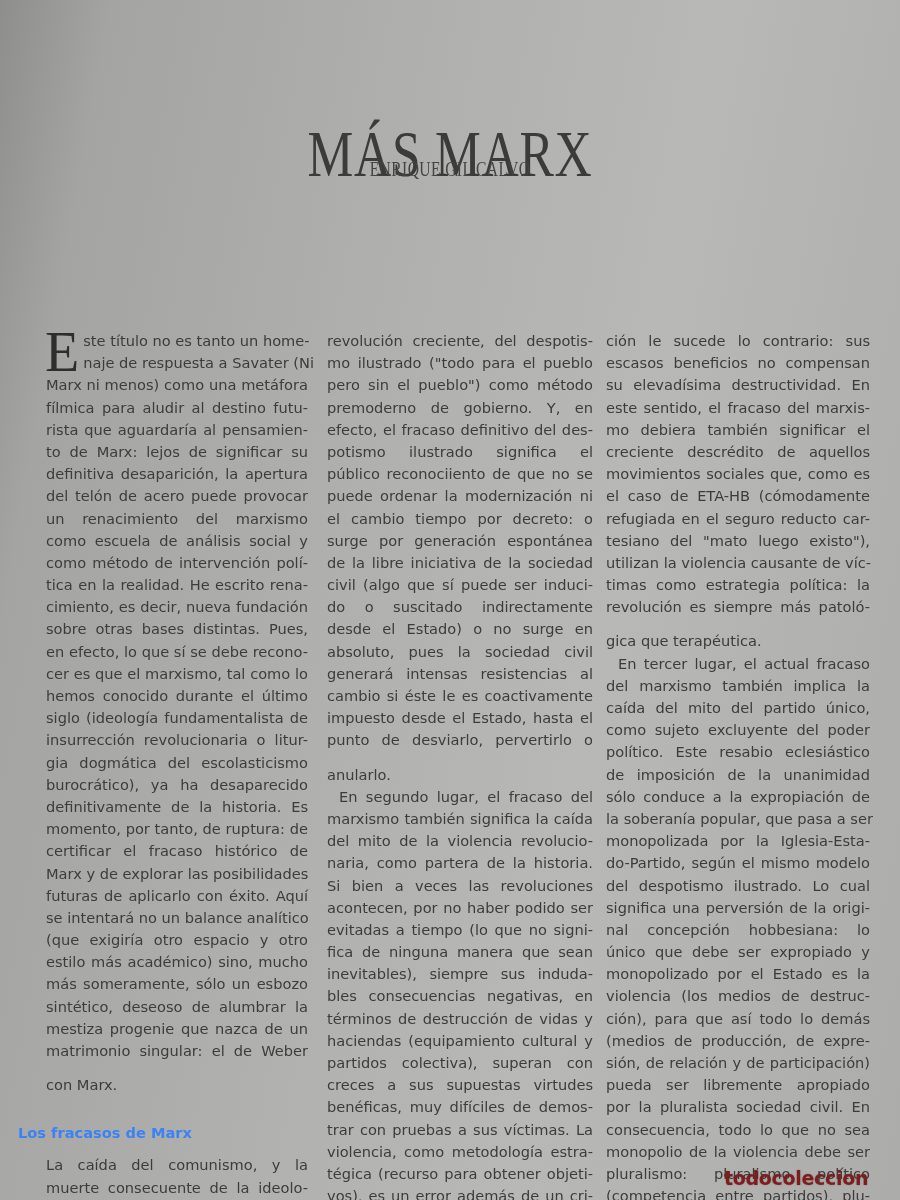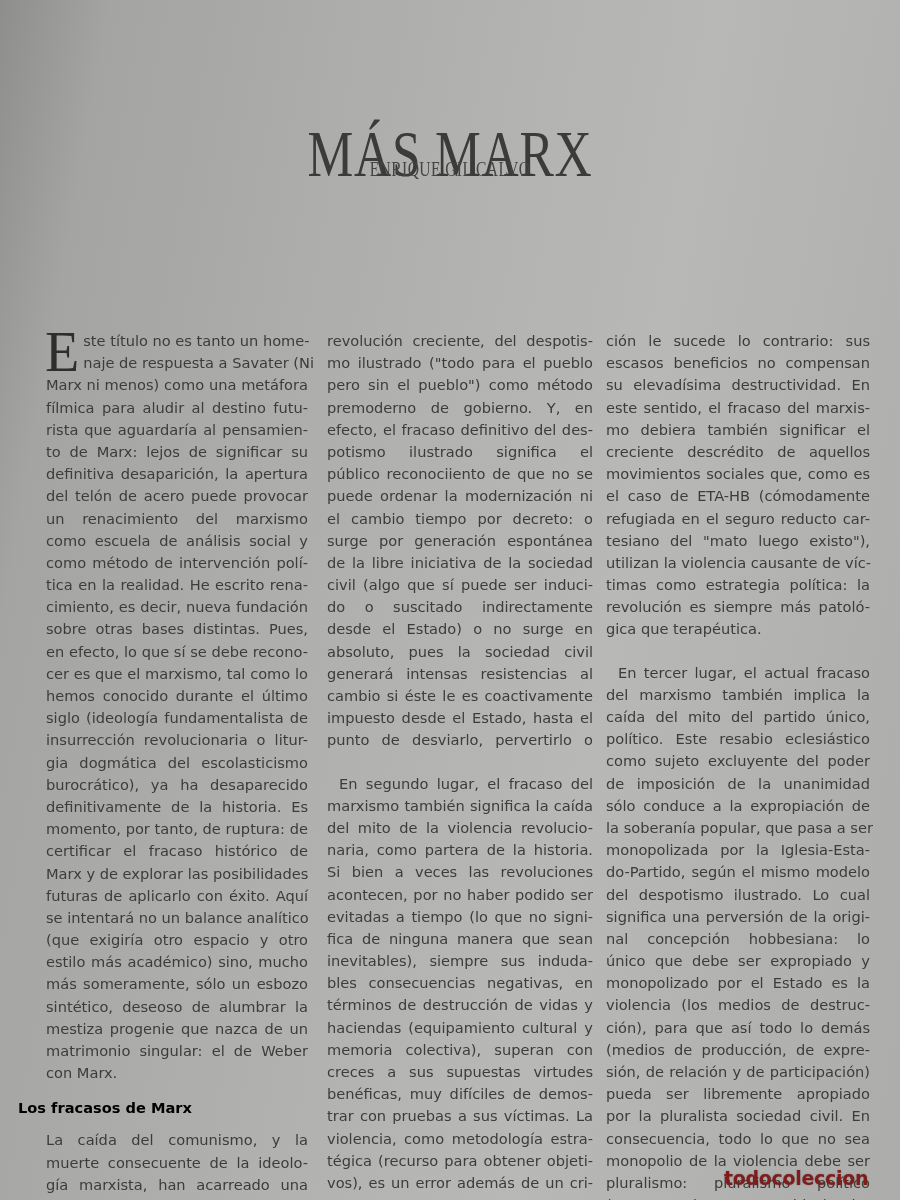--- a/index.html
+++ b/index.html
@@ -25,31 +25,31 @@
     transform: scaleX(0.78); transform-origin: 50% 0;
   }
   .col {
     position: absolute; top: 328px; width: 262px;
     font-size: 14.6px; line-height: 22.2px; color: #3c3c3c;
   }
   .col .line {
     display: block; white-space: nowrap; text-align: justify;
     text-align-last: justify; height: 22.2px;
   }
-  .col .line.last { text-align-last: left; }
-  .col .line.indent { padding-left: 12px; margin-top: 21px; }
+  .col .line.last { text-align-last: left; margin-top: 12px; }
+  .col .line.indent { padding-left: 12px; }
   .c1 { left: 46px; top: 330px; width: 262px; }
   .c2 { left: 327px; top: 330px; width: 266px; }
   .c3 { left: 606px; top: 330px; width: 264px; }
   .dropcap {
     float: left; font-family: "Liberation Serif", "DejaVu Serif", serif;
     font-size: 56px; line-height: 40px; height: 40px; margin: 2px 4px 0 -1px; color: #2e2e2e;
   }
   .heading {
-    font-weight: bold; font-size: 14.6px; margin: 13px 0 10px -28px; color: #000000;
+    font-weight: bold; font-size: 14.6px; margin: 26px 0 10px -28px; color: #3b82f6;
     height: 22px; line-height: 22px;
   }
   .watermark {
     position: absolute; left: 724px; top: 1167px;
     font-family: "DejaVu Sans", sans-serif; font-weight: bold;
     font-size: 19px; color: #7f1d1d; letter-spacing: -0.3px;
     text-shadow: 0 0 2px rgba(0,0,0,0.25);
   }
 </style>
 </head>
@@ -119,35 +119,36 @@
         <span class="line">surge por generación espontánea</span>
         <span class="line">de la libre iniciativa de la sociedad</span>
         <span class="line">civil (algo que sí puede ser induci-</span>
         <span class="line">do o suscitado indirectamente</span>
         <span class="line">desde el Estado) o no surge en</span>
         <span class="line">absoluto, pues la sociedad civil</span>
         <span class="line">generará intensas resistencias al</span>
         <span class="line">cambio si éste le es coactivamente</span>
         <span class="line">impuesto desde el Estado, hasta el</span>
         <span class="line">punto de desviarlo, pervertirlo o</span>
+        <span class="line last">anularlo.</span>
       </div>
     <div id="c2-p2">
         <span class="line indent">En segundo lugar, el fracaso del</span>
         <span class="line">marxismo también significa la caída</span>
         <span class="line">del mito de la violencia revolucio-</span>
         <span class="line">naria, como partera de la historia.</span>
         <span class="line">Si bien a veces las revoluciones</span>
         <span class="line">acontecen, por no haber podido ser</span>
         <span class="line">evitadas a tiempo (lo que no signi-</span>
         <span class="line">fica de ninguna manera que sean</span>
         <span class="line">inevitables), siempre sus induda-</span>
         <span class="line">bles consecuencias negativas, en</span>
         <span class="line">términos de destrucción de vidas y</span>
         <span class="line">haciendas (equipamiento cultural y</span>
-        <span class="line">memoria colectiva), superan con</span>
+        <span class="line">partidos colectiva), superan con</span>
         <span class="line">creces a sus supuestas virtudes</span>
         <span class="line">benéficas, muy difíciles de demos-</span>
         <span class="line">trar con pruebas a sus víctimas. La</span>
         <span class="line">violencia, como metodología estra-</span>
         <span class="line">tégica (recurso para obtener objeti-</span>
         <span class="line">vos), es un error además de un cri-</span>
         <span class="line">men, pues su coste supera con cre-</span>
       </div>
   </div>
 
@@ -165,22 +166,22 @@
         <span class="line">tesiano del "mato luego existo"),</span>
         <span class="line">utilizan la violencia causante de víc-</span>
         <span class="line">timas como estrategia política: la</span>
         <span class="line">revolución es siempre más patoló-</span>
         <span class="line last">gica que terapéutica.</span>
       </div>
     <div id="c3-p2">
         <span class="line indent">En tercer lugar, el actual fracaso</span>
         <span class="line">del marxismo también implica la</span>
         <span class="line">caída del mito del partido único,</span>
+        <span class="line">como sujeto excluyente del poder</span>
         <span class="line">político. Este resabio eclesiástico</span>
-        <span class="line">como sujeto excluyente del poder</span>
         <span class="line">de imposición de la unanimidad</span>
         <span class="line">sólo conduce a la expropiación de</span>
         <span class="line">la soberanía popular, que pasa a ser</span>
         <span class="line">monopolizada por la Iglesia-Esta-</span>
         <span class="line">do-Partido, según el mismo modelo</span>
         <span class="line">del despotismo ilustrado. Lo cual</span>
         <span class="line">significa una perversión de la origi-</span>
         <span class="line">nal concepción hobbesiana: lo</span>
         <span class="line">único que debe ser expropiado y</span>
         <span class="line">monopolizado por el Estado es la</span>

